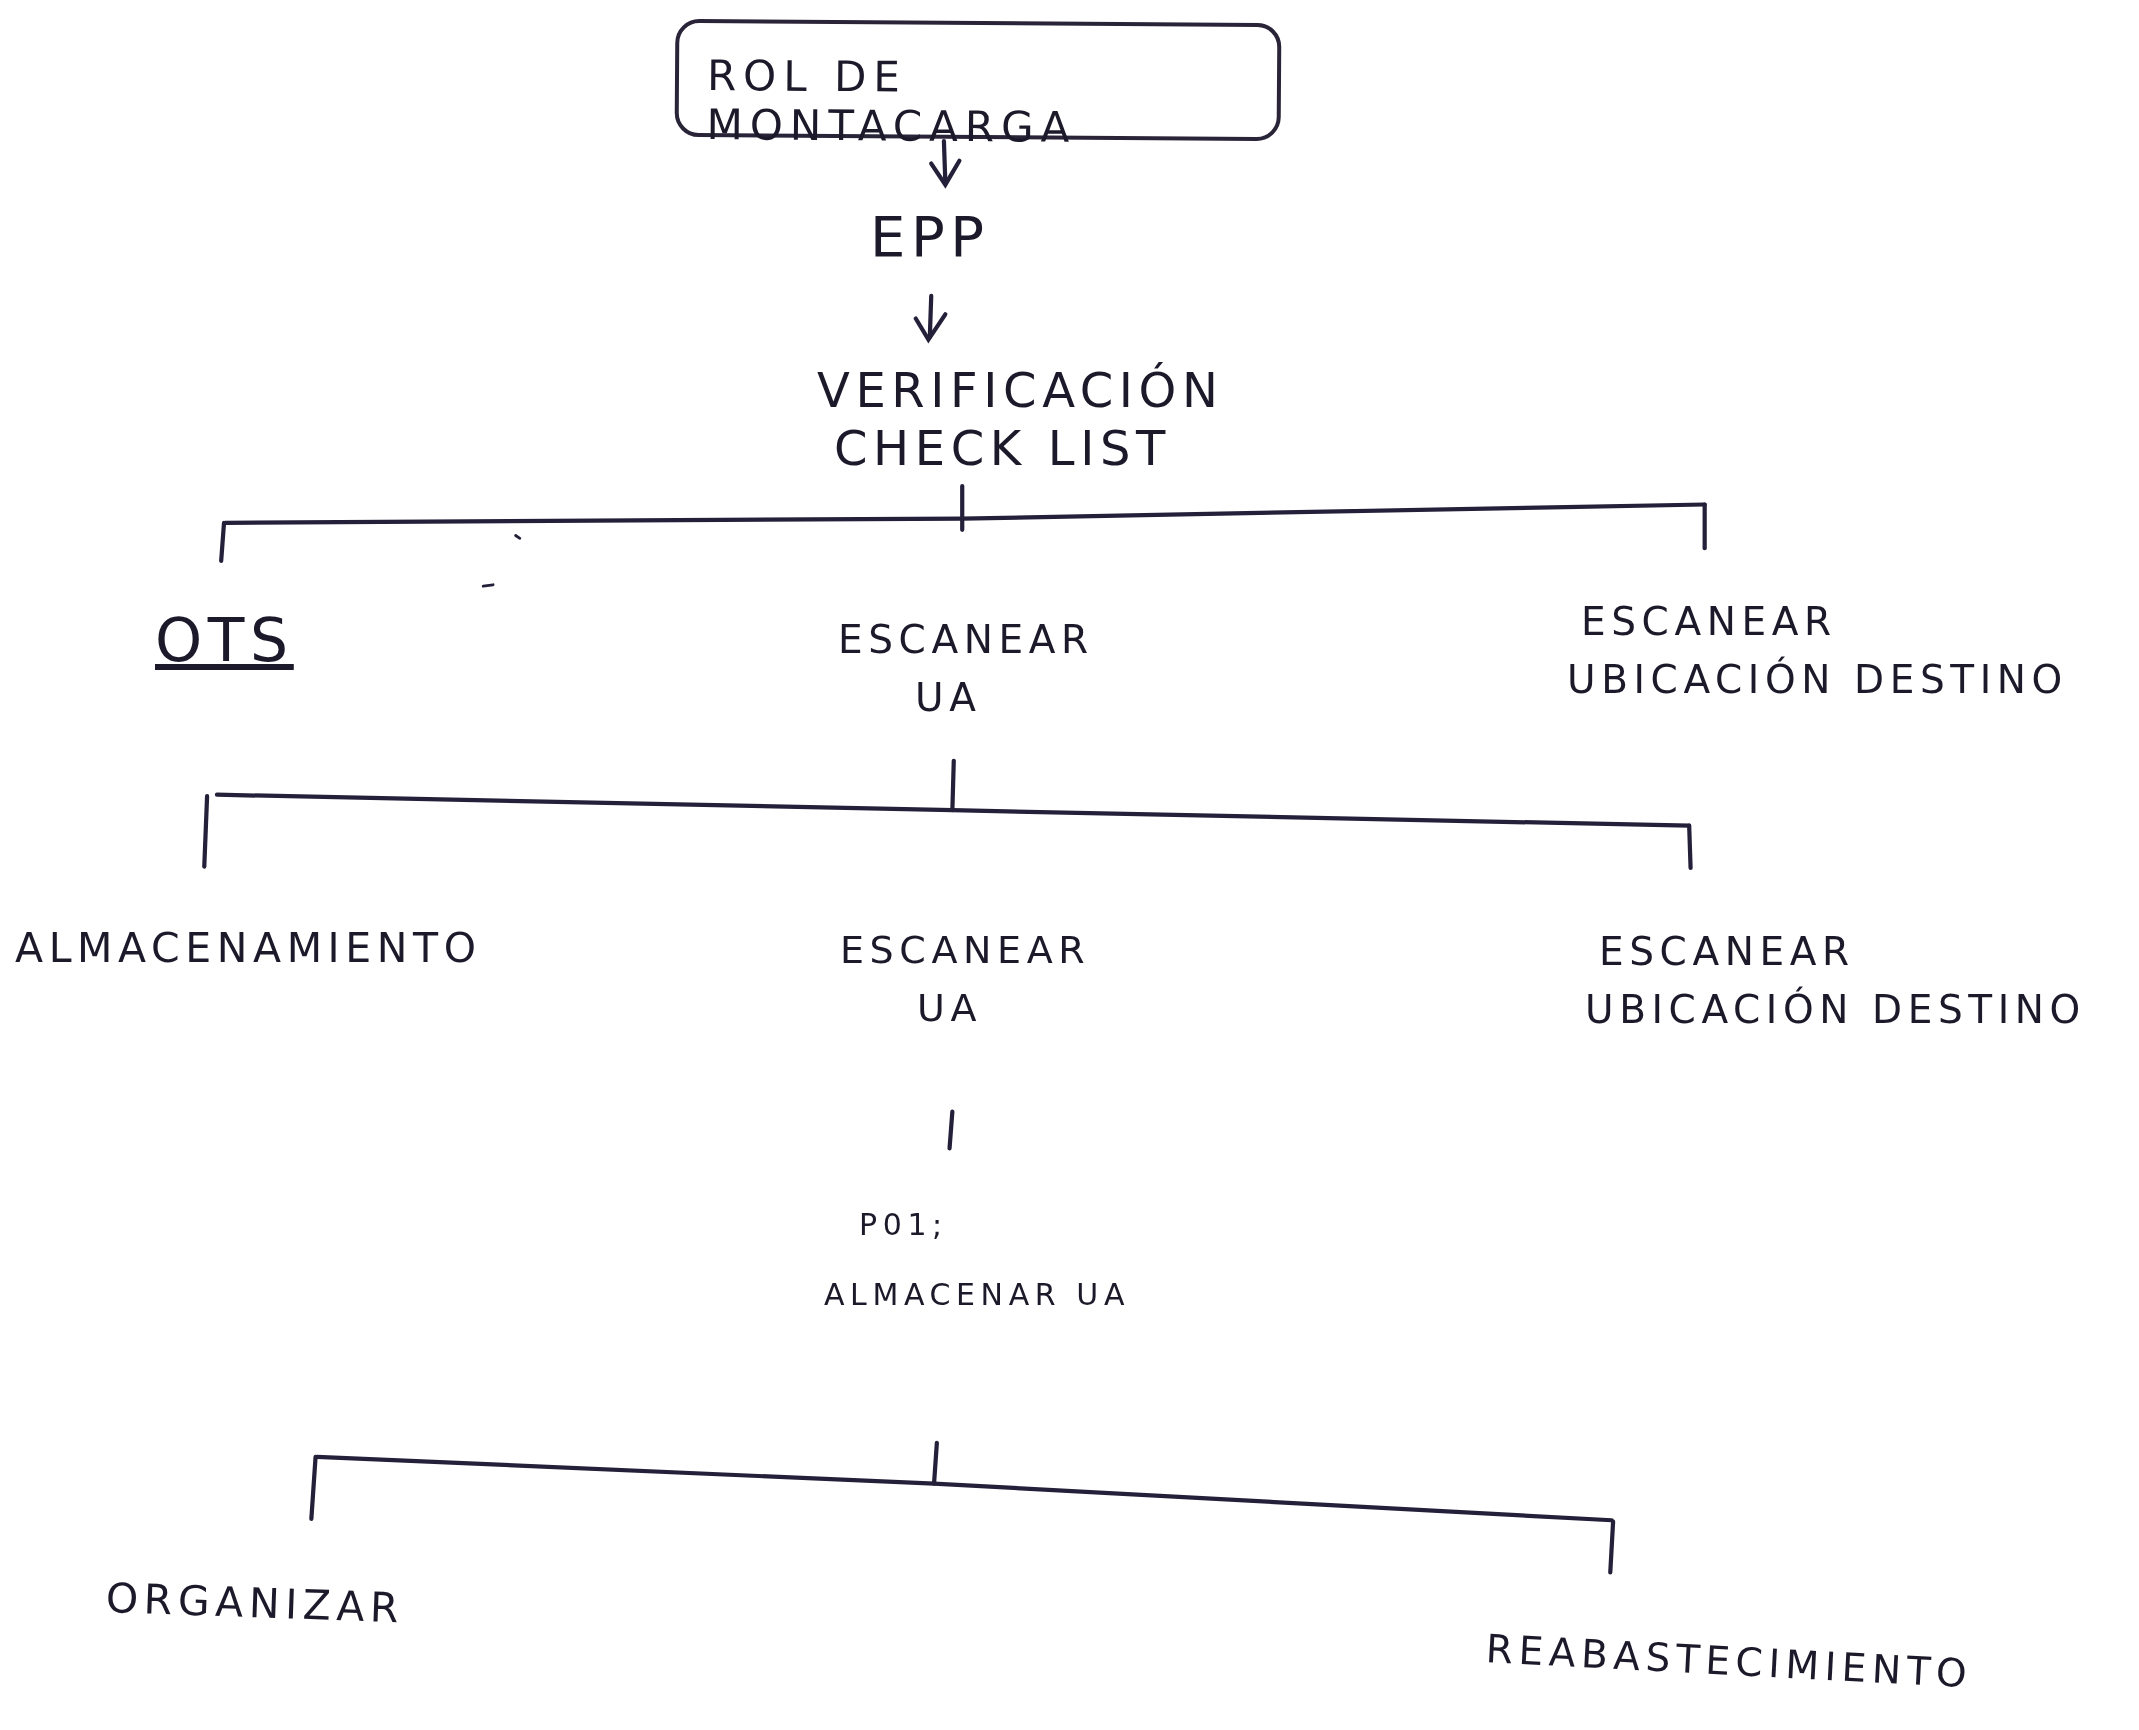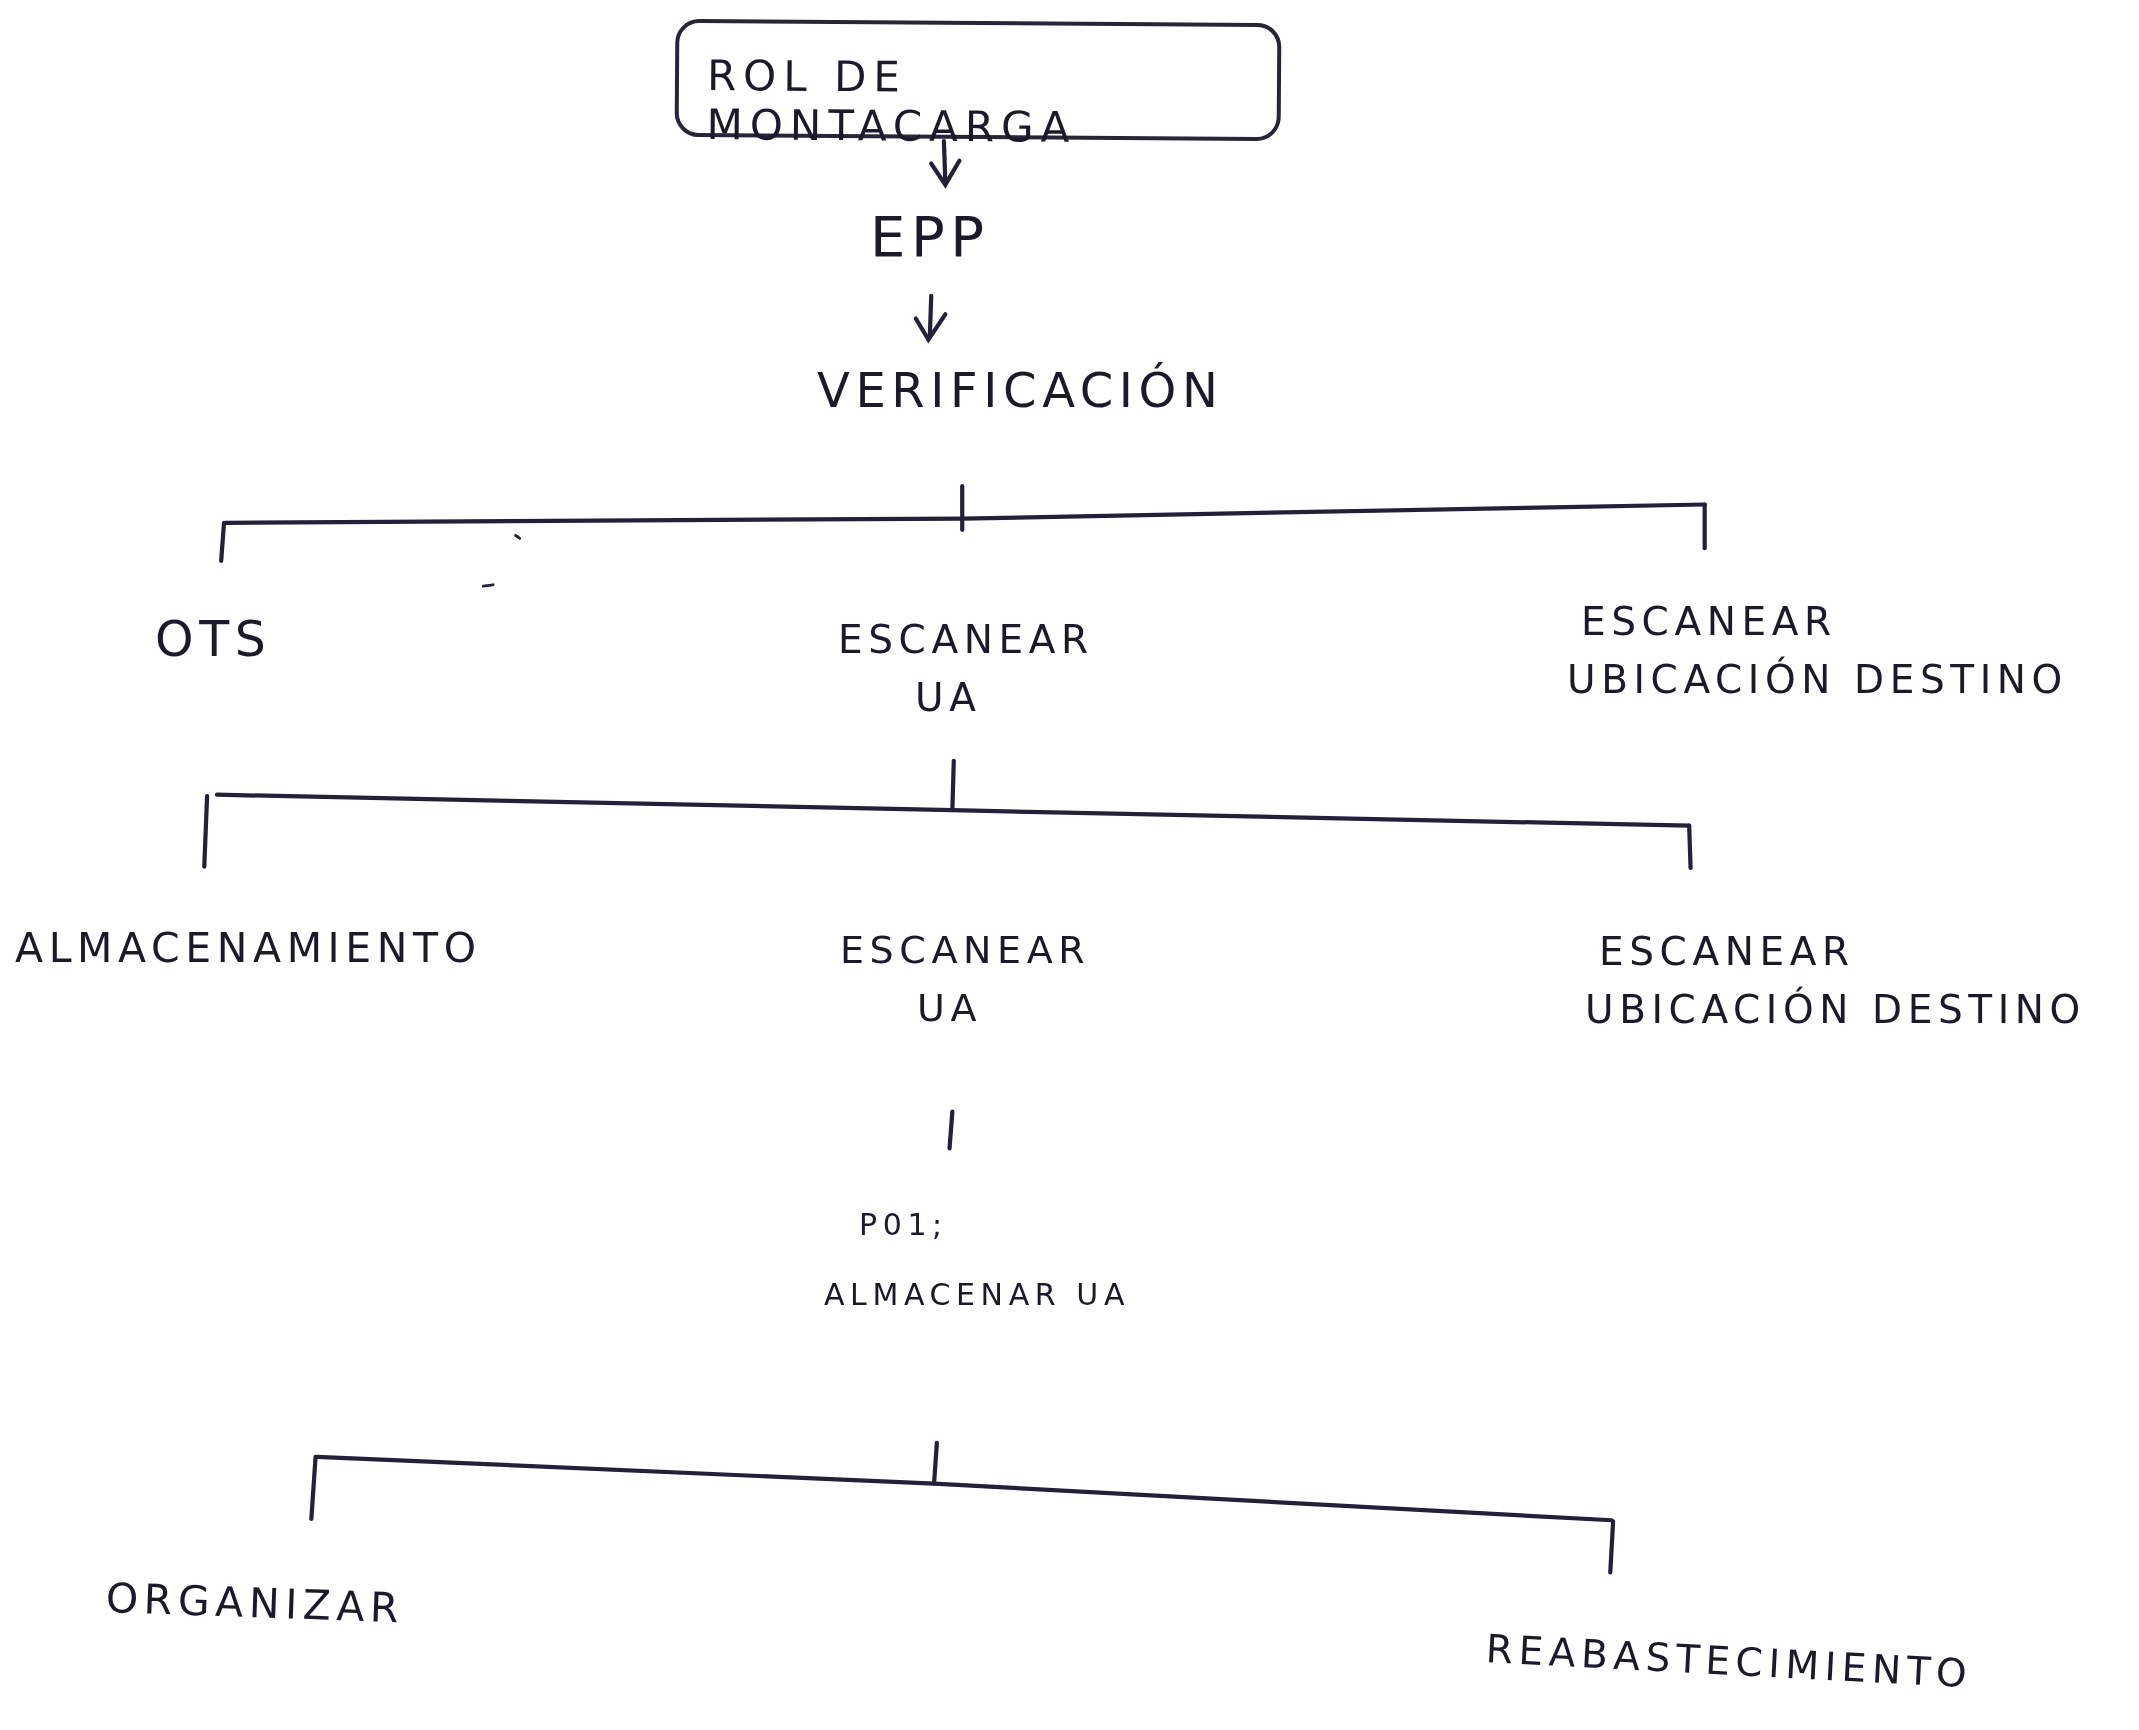--- a/index.html
+++ b/index.html
@@ -53,24 +53,25 @@
 <div class="rootbox">
   <span>ROL DE MONTACARGA</span>
 </div>
 
 <div class="lbl" style="left:870px; top:208px;">
   <span class="ln">EPP</span>
 </div>
 
 <div class="lbl" style="left:817px; top:361px; font-size:48px;">
   <span class="ln">VERIFICACIÓN</span>
+  <span class="ln" style="padding-left:17px;">CHECK LIST</span>
 </div>
 
 <div class="lbl" style="left:21px; top:611px; font-size:39px;">
-  <span class="ln" style="padding-left:134px; font-size:49px;">OTS</span>
+  <span class="ln" style="padding-left:134px; font-size:60px;text-decoration:underline;">OTS</span>
 </div>
 
 <div class="lbl" style="left:838px; top:611px; font-size:39px;">
   <span class="ln">ESCANEAR</span>
   <span class="ln" style="padding-left:77px;">UA</span>
 </div>
 
 <div class="lbl" style="left:1567px; top:593px; font-size:39px;">
   <span class="ln" style="padding-left:14px;">ESCANEAR</span>
   <span class="ln">UBICACIÓN DESTINO</span>

